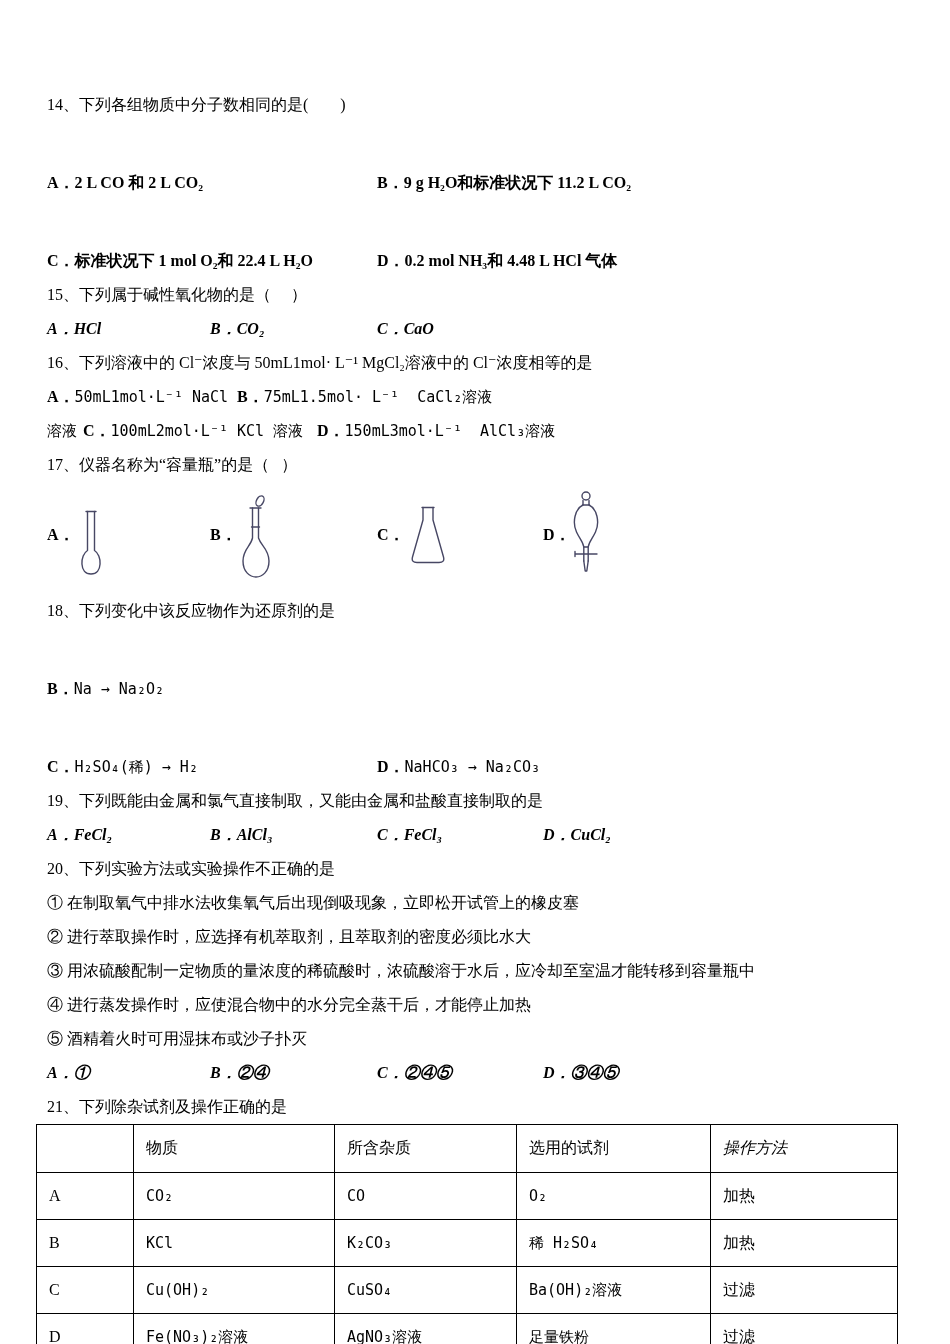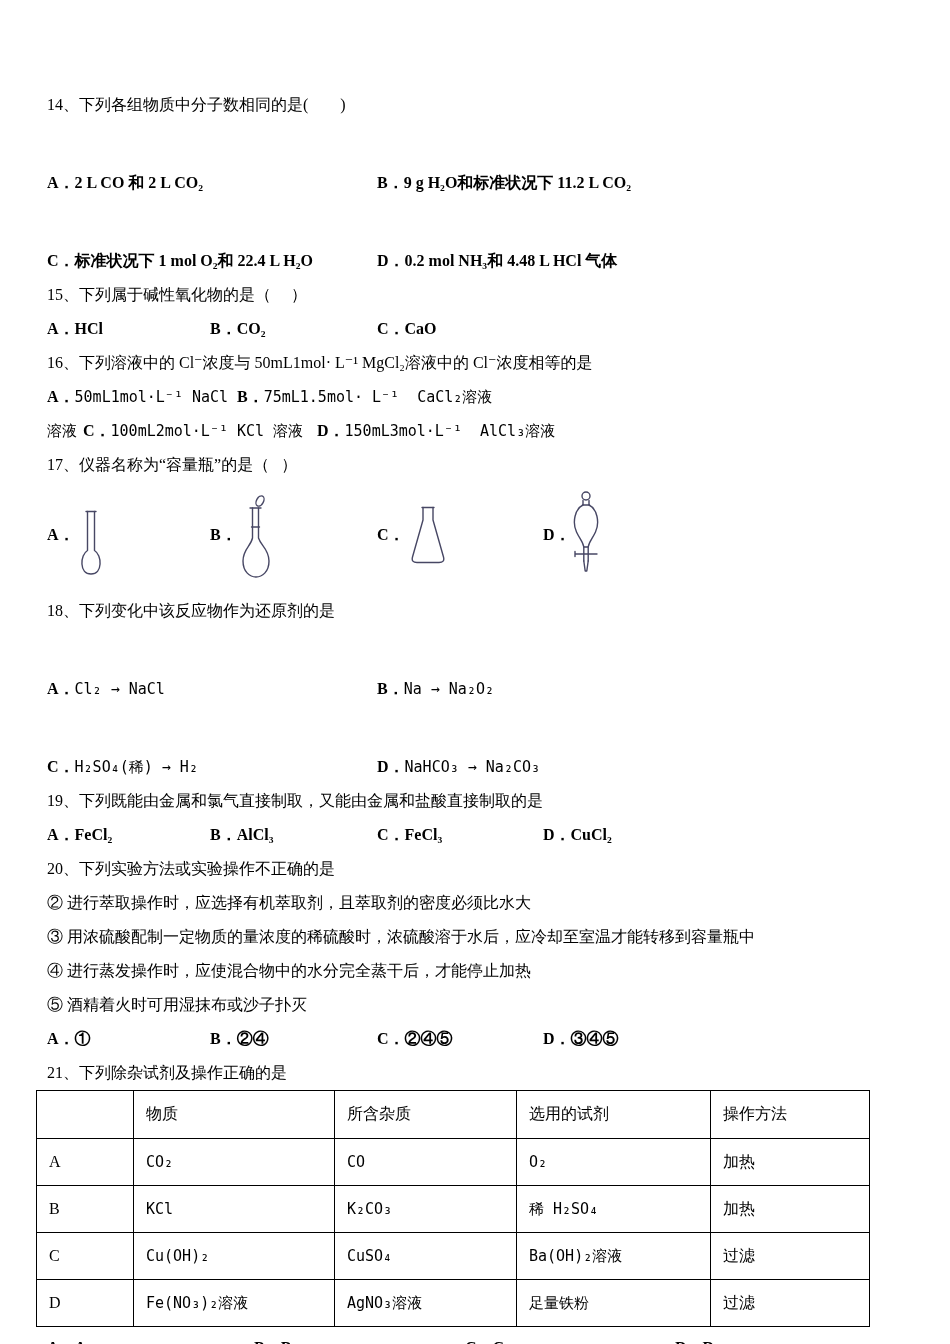--- a/index.html
+++ b/index.html
@@ -10,42 +10,42 @@
     font-family:"Liberation Serif","DejaVu Serif",serif;
     font-size:16px;
     overflow:hidden;
   }
   .page { position:relative; width:950px; height:1344px; padding:88px 40px 0 47px;border-radius:21px; }
   .row { height:34px; line-height:34px; white-space:pre-wrap; }
   .t { white-space:pre-wrap; }
   .b { font-weight:bold; }
   .mono { font-family:"DejaVu Sans Mono",monospace; font-size:15px; }
   .opts2 { display:grid; grid-template-columns:330px auto;margin-top:44px; }
-  .opts4 { display:grid; grid-template-columns:163px 167px 166px auto; }
+  .opts4 { display:grid; grid-template-columns:163px 167px 166px auto;font-style:italic; }
   .g161 { display:grid; grid-template-columns:190px auto; }
   .g162 { display:grid; grid-template-columns:234px auto;margin-left:36px; }
 
   .flasks { position:relative; height:112px; }
   .flask-label { position:absolute; top:43px; height:20px; line-height:20px; font-weight:bold; }
   .icon { position:absolute; }
   .icon svg { display:block; }
   .icon path, .icon circle, .icon ellipse {
     fill:none; stroke:#474764; stroke-width:1.4;
     stroke-linecap:round; stroke-linejoin:round;
   }
 
   table.qtable { border-collapse:collapse; margin-left:-11px; table-layout:fixed; }
   table.qtable td {
     border:1px solid #000; height:47px; padding:12px 12px;
     text-align:left; vertical-align:middle; font-weight:normal;
     white-space:pre-wrap; overflow:hidden;
   }
   table.qtable tr.hdr td { height:48px; }
   .c0 { width:97px; } .c1 { width:201px; } .c2 { width:182px;margin-left:28px; }
-  .c3 { width:194px; } .c4 { width:159px; }
+  .c3 { width:194px; } .c4 { width:187px;font-style:italic; }
   .answers-bottom { margin-top:4px;gap:44px; }
 </style>
 </head>
 <body>
 
 <div class="page">
 
   <div class="row">14、下列各组物质中分子数相同的是(        )</div>
   <div class="row opts2 b">
     <span class="t">A．2 L CO 和 2 L CO₂</span>
@@ -106,37 +106,37 @@
         <path d="M12 14 C4 18 1 31 5.5 41 C8.5 47.5 12 50.5 12.8 56 H17.2 C18 50.5 21.5 47.5 24.5 41 C29 31 26 18 18 14"></path>
         <path d="M12.8 56 V70 M17.2 56 V70"></path>
         <path d="M4 63 H26 M4 60.5 V65.5"></path>
         <path d="M12.8 70 L14.2 80 H15.8 L17.2 70"></path>
       </svg>
     </span>
   </div>
 
   <div class="row">18、下列变化中该反应物作为还原剂的是</div>
   <div class="row opts2">
-    <span class="t"><span class="b">A．</span><span class="mono t">Cl₂ → NaCl</span></span>
     <span class="t"><span class="b">B．</span><span class="mono t">Na → Na₂O₂</span></span>
   </div>
   <div class="row opts2">
     <span class="t"><span class="b">C．</span><span class="mono t">H₂SO₄(稀) → H₂</span></span>
     <span class="t"><span class="b">D．</span><span class="mono t">NaHCO₃ → Na₂CO₃</span></span>
   </div>
 
   <div class="row">19、下列既能由金属和氯气直接制取，又能由金属和盐酸直接制取的是</div>
   <div class="row opts4 b">
     <span class="t">A．FeCl₂</span>
     <span class="t">B．AlCl₃</span>
     <span class="t">C．FeCl₃</span>
     <span class="t">D．CuCl₂</span>
   </div>
 
   <div class="row">20、下列实验方法或实验操作不正确的是</div>
+  <div class="row">① 在制取氧气中排水法收集氧气后出现倒吸现象，立即松开试管上的橡皮塞</div>
   <div class="row">② 进行萃取操作时，应选择有机萃取剂，且萃取剂的密度必须比水大</div>
   <div class="row">③ 用浓硫酸配制一定物质的量浓度的稀硫酸时，浓硫酸溶于水后，应冷却至室温才能转移到容量瓶中</div>
   <div class="row">④ 进行蒸发操作时，应使混合物中的水分完全蒸干后，才能停止加热</div>
   <div class="row">⑤ 酒精着火时可用湿抹布或沙子扑灭</div>
   <div class="row opts4 b">
     <span class="t">A．①</span>
     <span class="t">B．②④</span>
     <span class="t">C．②④⑤</span>
     <span class="t">D．③④⑤</span>
   </div>

